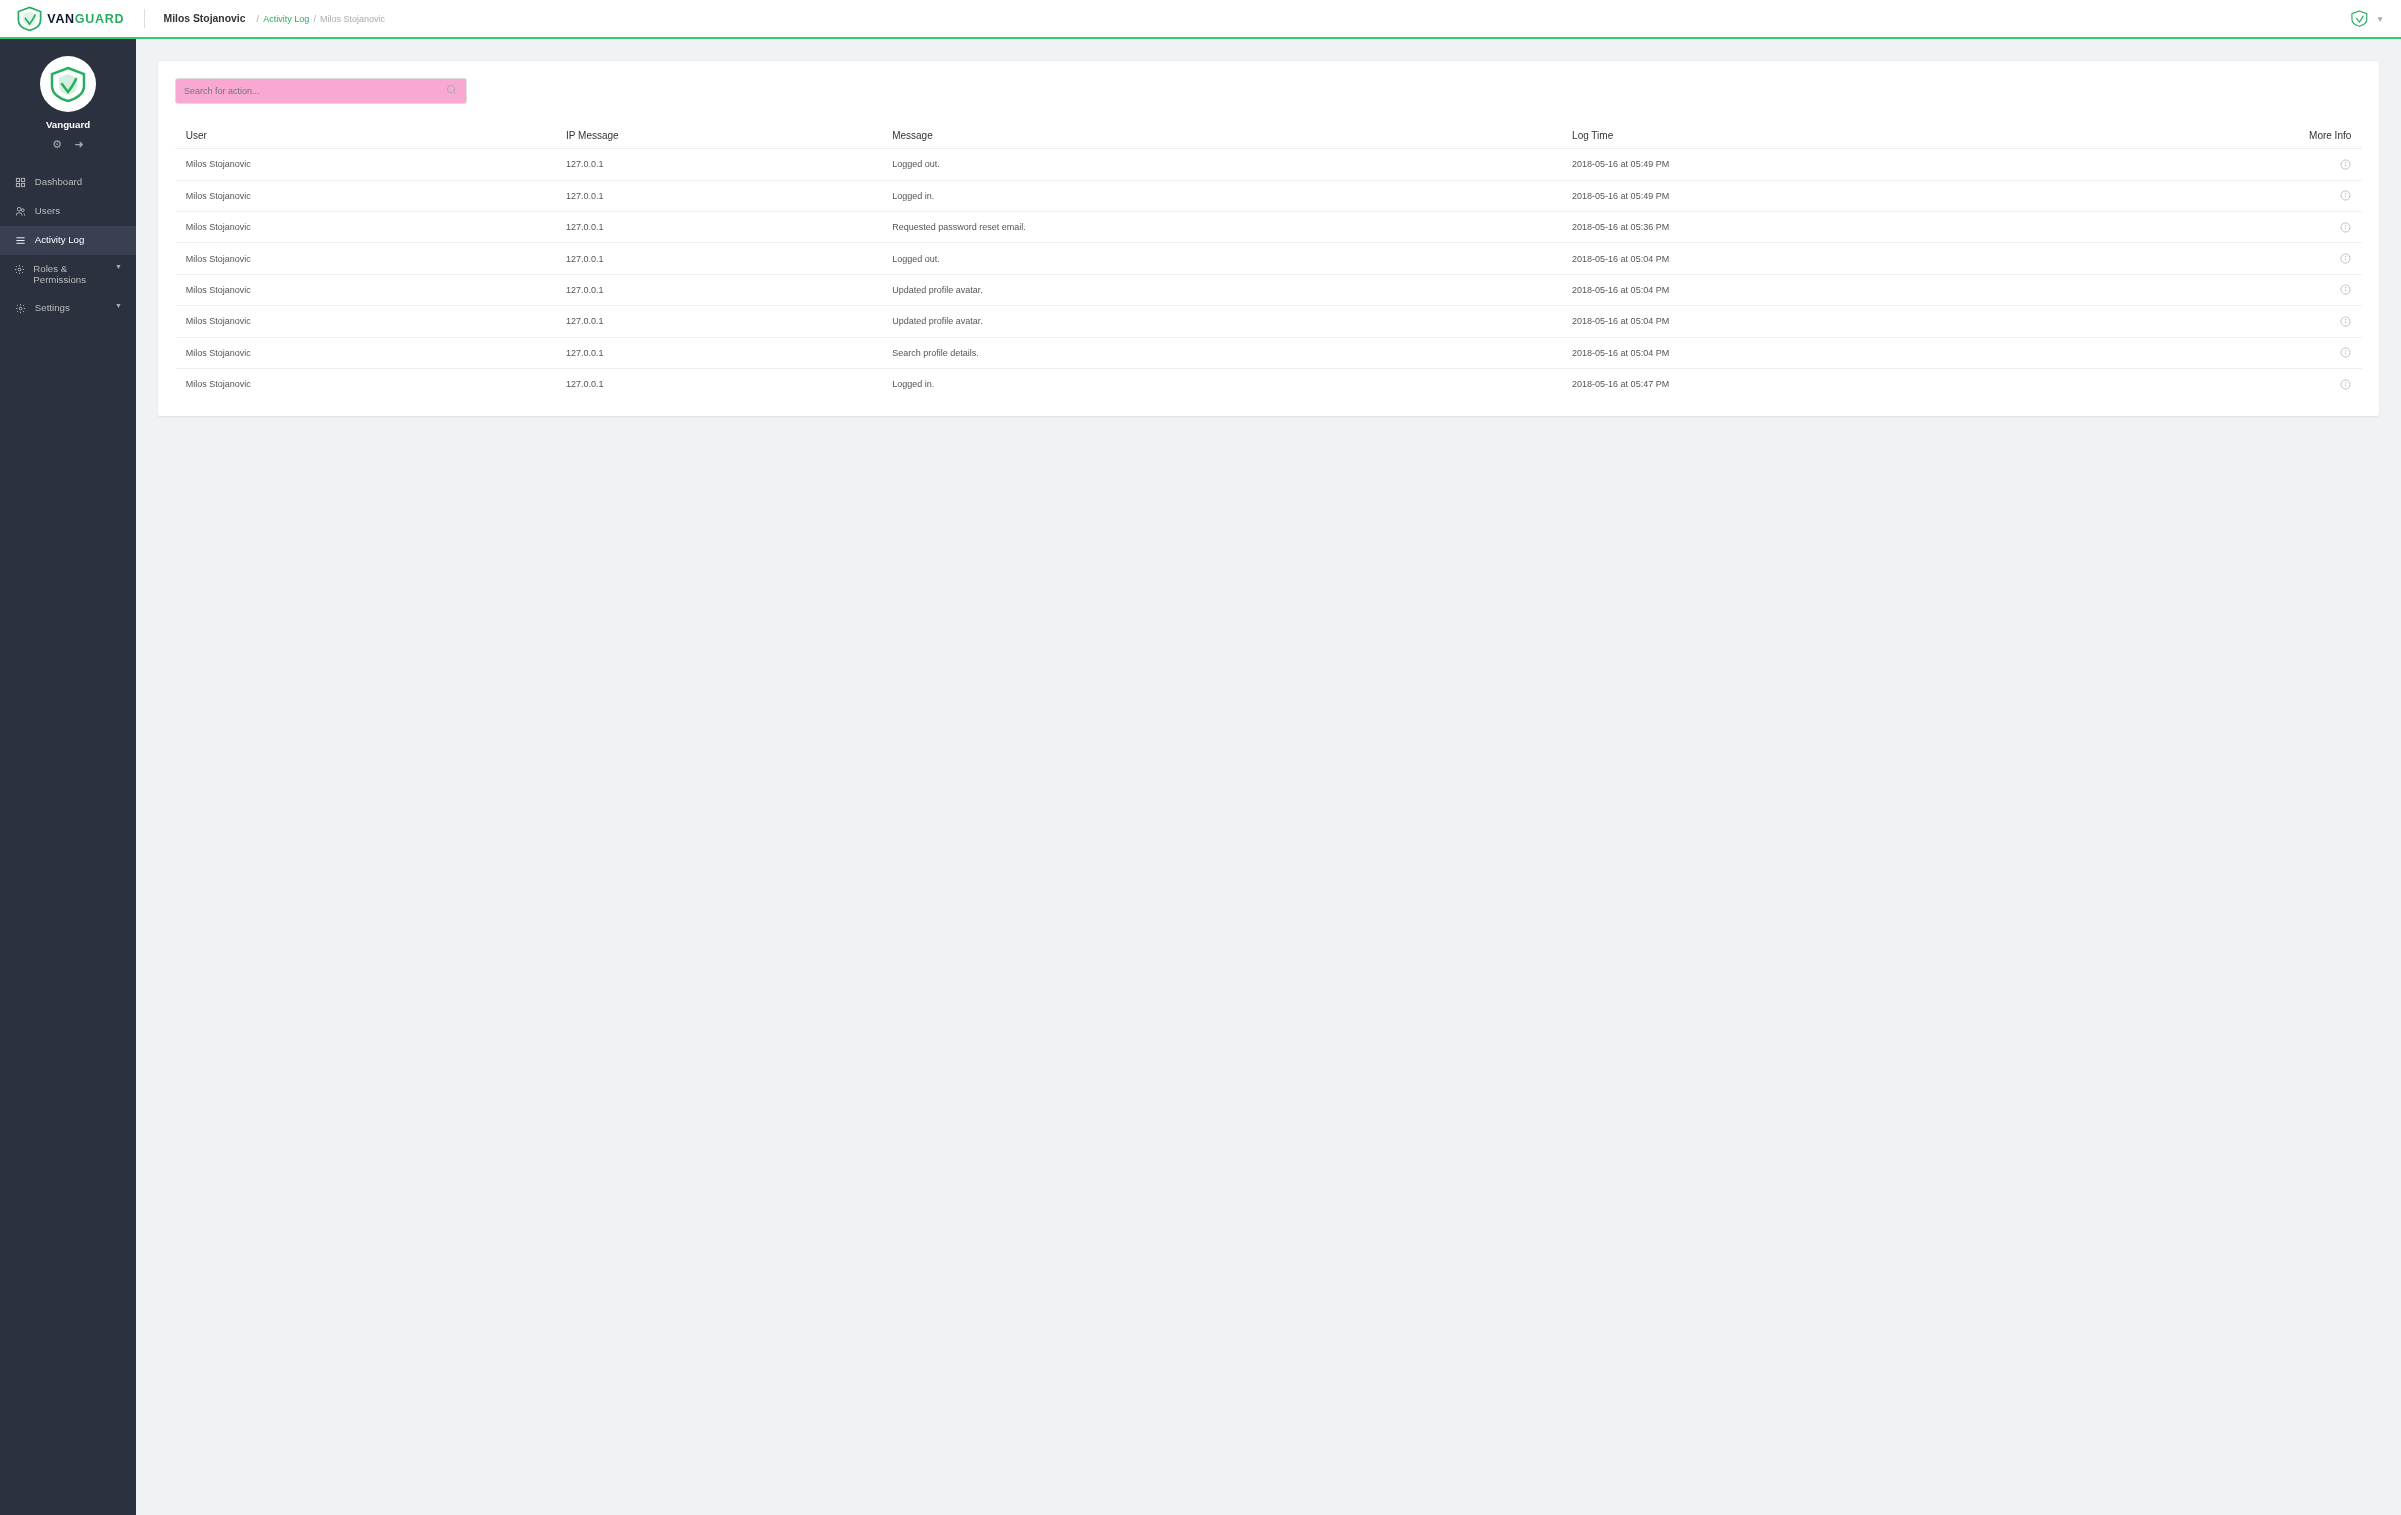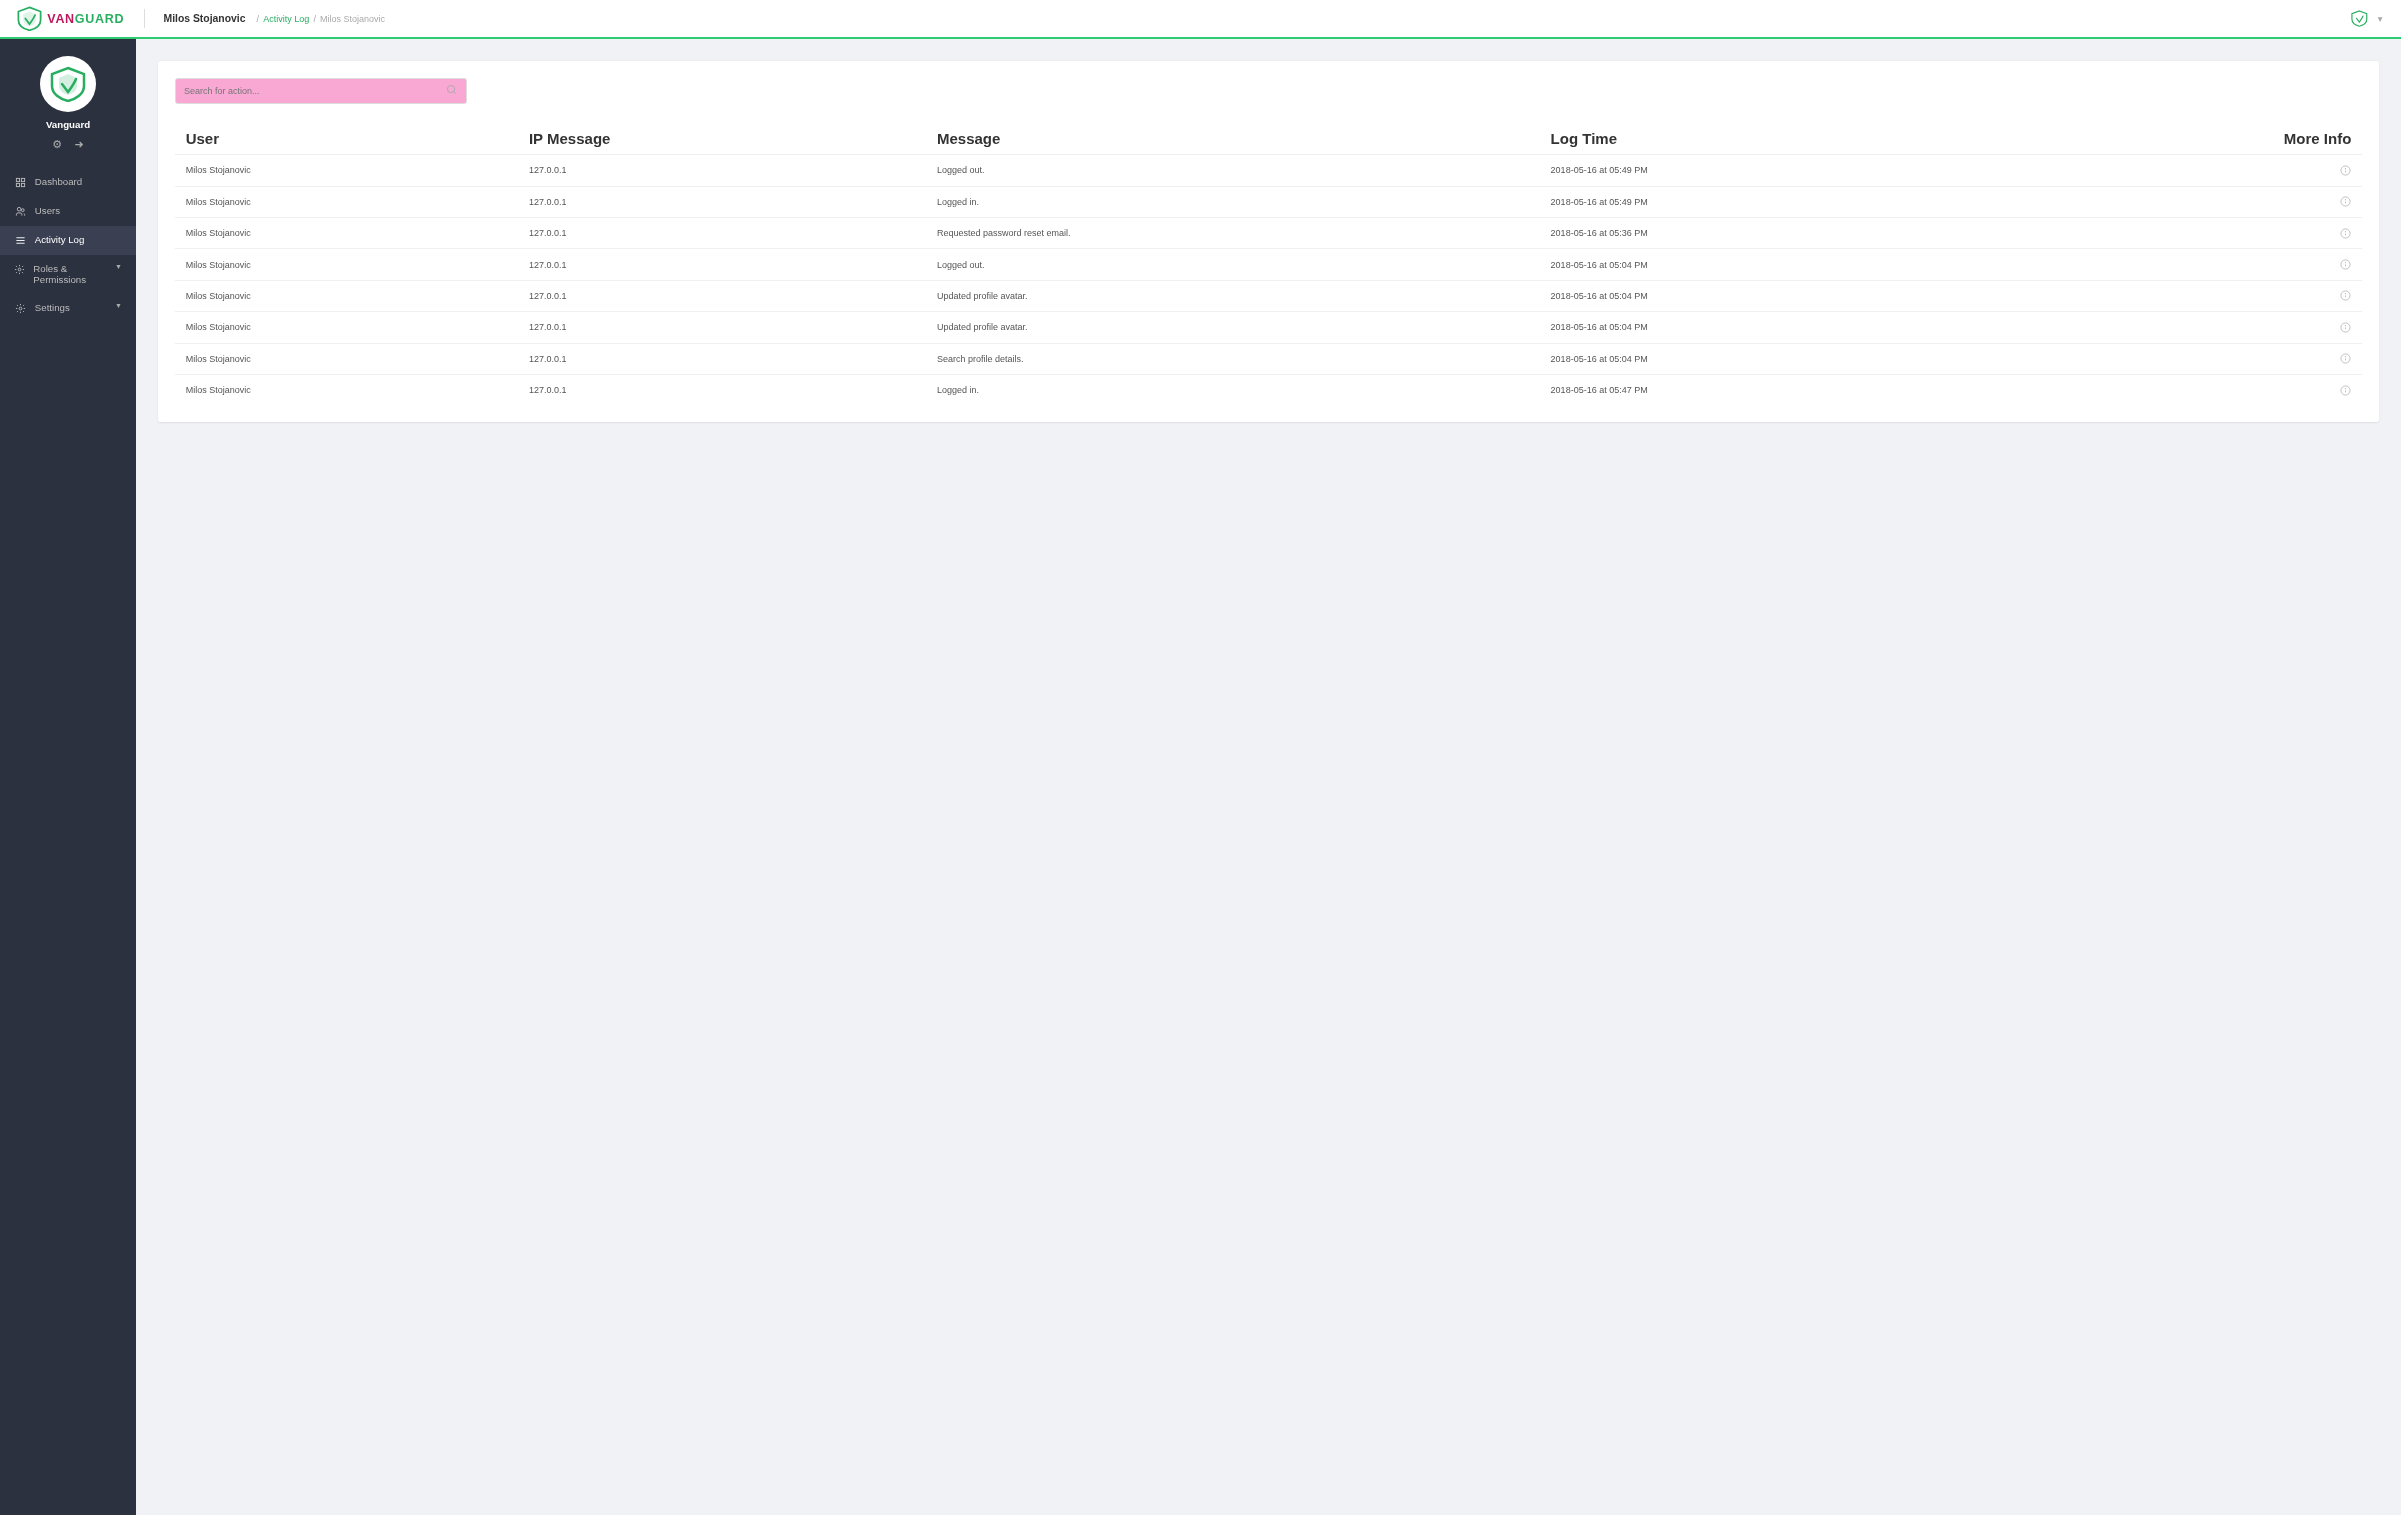--- a/index.html
+++ b/index.html
@@ -30,21 +30,21 @@
     .brand-logo {
       width: 25px;
       height: 25px;
     }
     .brand-name {
       font-size: 12.5px;
       font-weight: 700;
       color: #333;
       letter-spacing: 0.7px;
     }
-    .brand-name span { color: #be185d; }
+    .brand-name span { color: #0f172a; }
     .divider-v {
       width: 0.7px;
       height: 19.4px;
       background: #ddd;
       margin: 0 8.3px;
     }
     .nav-user {
       font-size: 10.4px;
       font-weight: 600;
       color: #333;
@@ -190,23 +190,23 @@
     .log-table {
       width: 100%;
       border-collapse: collapse;
     }
     .log-table thead tr {
       border-bottom: 1.4px solid #eee;
     }
     .log-table thead th {
       text-align: left;
       padding: 7px 11px;
-      font-weight: 700;
+      font-weight: 400;
       color: #333;
-      font-size: 15px;
+      font-size: 10px;
     }
     .log-table tbody tr {
       border-bottom: 0.7px solid #f0f0f0;
     }
     .log-table tbody tr:last-child { border-bottom: none; }
     .log-table tbody td {
       padding: 9.7px 11px;
       color: #555;
       font-size: 9px;
     }

